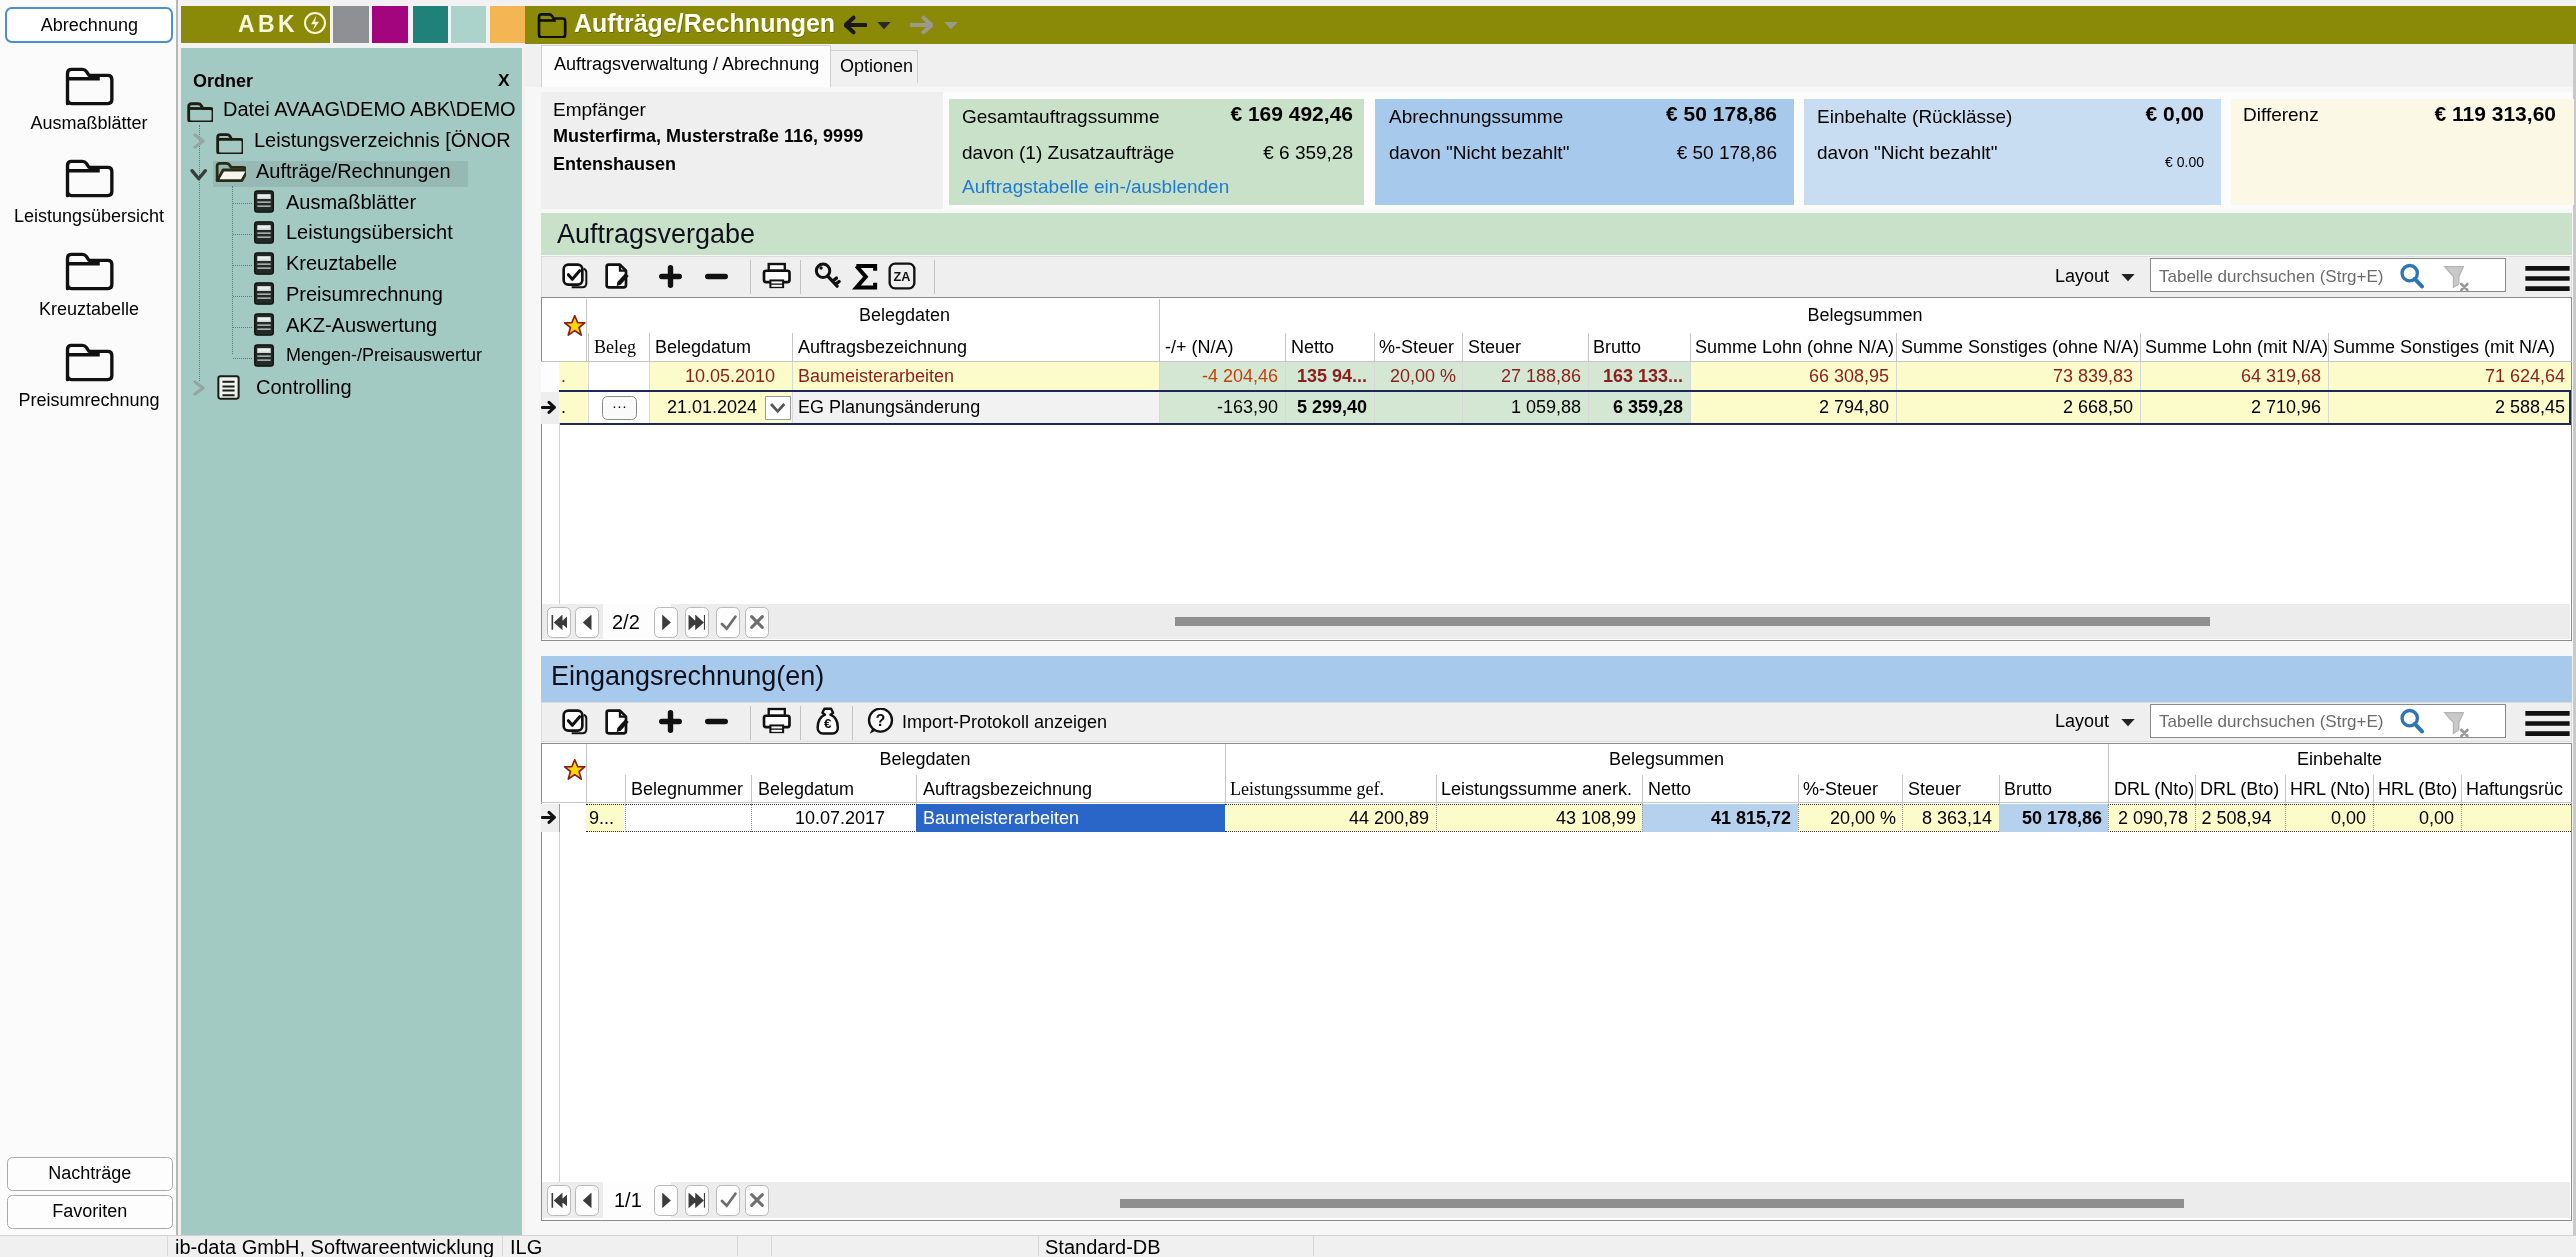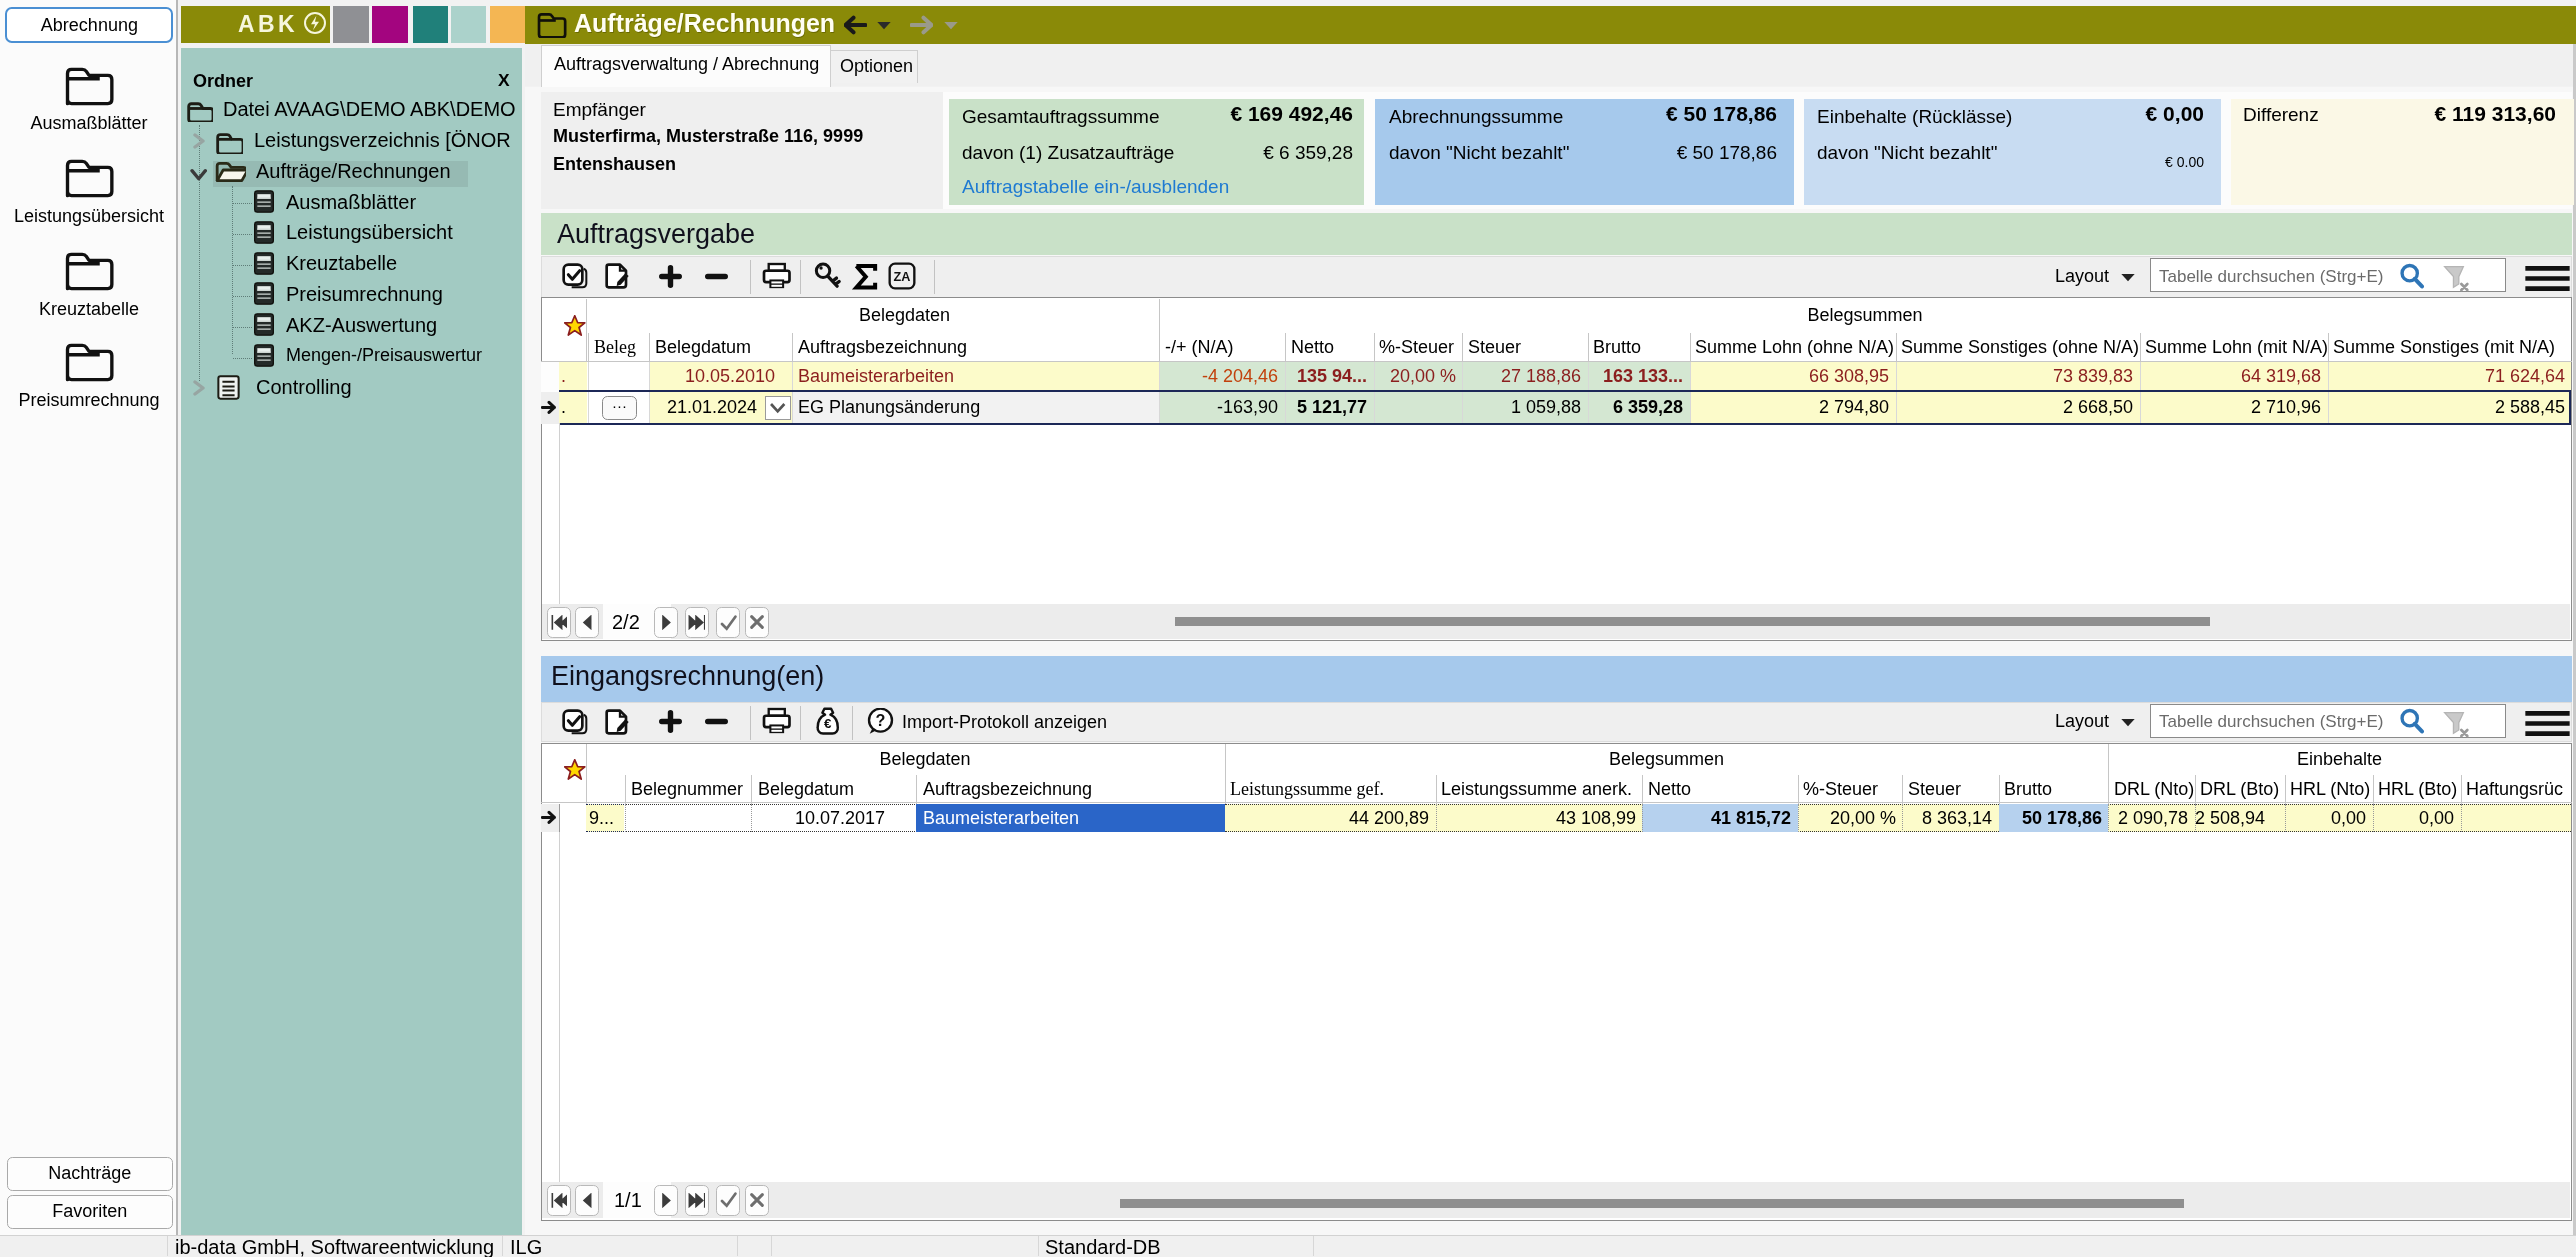--- a/index.html
+++ b/index.html
@@ -317,21 +317,21 @@
 <div style="left:1690px;top:392px;width:881px;height:32px;background:#fcfbca"></div>
 <div style="left:561px;top:397px;">.</div>
 <div style="left:602px;top:396px;width:35px;height:24px;background:#fafafa;border:1.3px solid #8a8a8a;border-radius:5.4px;line-height:19px;text-align:center;font-size:14.8px">···</div>
 <div style="left:649px;top:397px;width:108px;text-align:right;">21.01.2024</div>
 <div style="left:765px;top:396px;width:25.5px;height:24px;background:#fff;border:1.3px solid #9a9a9a"></div>
 <svg style="position:absolute;left:769px;top:402px;" width="17.4" height="12" viewBox="0 0 26 18">
     <path d="M3 3 L13 14 L23 3" fill="none" stroke="#555" stroke-width="4"></path>
   </svg>
 <div style="left:798px;top:397px;">EG Planungsänderung</div>
 <div style="left:1159px;top:397px;width:119px;text-align:right;">-163,90</div>
-<div style="left:1285px;top:397px;width:82px;text-align:right;font-weight:bold">5 121,77</div>
+<div style="left:1285px;top:397px;width:82px;text-align:right;font-weight:bold">5 299,40</div>
 <div style="left:1462px;top:397px;width:119px;text-align:right;">1 059,88</div>
 <div style="left:1588px;top:397px;width:95px;text-align:right;font-weight:bold">6 359,28</div>
 <div style="left:1690px;top:397px;width:199px;text-align:right;">2 794,80</div>
 <div style="left:1896px;top:397px;width:237px;text-align:right;">2 668,50</div>
 <div style="left:2140px;top:397px;width:181px;text-align:right;">2 710,96</div>
 <div style="left:2328px;top:397px;width:237px;text-align:right;">2 588,45</div>
 <div style="left:588px;top:392px;width:1.3px;height:32px;background:#d8d8d8"></div>
 <div style="left:649px;top:392px;width:1.3px;height:32px;background:#d8d8d8"></div>
 <div style="left:792px;top:392px;width:1.3px;height:32px;background:#d8d8d8"></div>
 <div style="left:1159px;top:392px;width:1.3px;height:32px;background:#d8d8d8"></div>
@@ -483,21 +483,21 @@
 <div style="left:1225px;top:804px;width:1346px;height:28px;background:#fcfbca;border-top:1.3px dotted #333;border-bottom:1.3px dotted #333"></div>
 <div style="left:1642px;top:804px;width:156px;height:28px;background:#b6d1ee"></div>
 <div style="left:1999px;top:804px;width:109px;height:28px;background:#b6d1ee"></div>
 <div style="left:1225px;top:808px;width:204px;text-align:right;">44 200,89</div>
 <div style="left:1436px;top:808px;width:200px;text-align:right;">43 108,99</div>
 <div style="left:1642px;top:808px;width:149px;text-align:right;font-weight:bold">41 815,72</div>
 <div style="left:1798px;top:808px;width:98px;text-align:right;">20,00 %</div>
 <div style="left:1902px;top:808px;width:90px;text-align:right;">8 363,14</div>
 <div style="left:1999px;top:808px;width:103px;text-align:right;font-weight:bold">50 178,86</div>
 <div style="left:2108px;top:808px;width:80px;text-align:right;">2 090,78</div>
-<div style="left:2195px;top:808px;width:83px;text-align:left;">2 508,94</div>
+<div style="left:2195px;top:808px;width:83px;text-align:center;">2 508,94</div>
 <div style="left:2285px;top:808px;width:81px;text-align:right;">0,00</div>
 <div style="left:2373px;top:808px;width:81px;text-align:right;">0,00</div>
 <div style="left:625px;top:804px;width:1.3px;height:28px;border-left:1.3px dotted #999;background:transparent;width:0"></div>
 <div style="left:751px;top:804px;width:1.3px;height:28px;border-left:1.3px dotted #999;background:transparent;width:0"></div>
 <div style="left:1436px;top:804px;width:1.3px;height:28px;border-left:1.3px dotted #999;background:transparent;width:0"></div>
 <div style="left:1642px;top:804px;width:1.3px;height:28px;border-left:1.3px dotted #999;background:transparent;width:0"></div>
 <div style="left:1798px;top:804px;width:1.3px;height:28px;border-left:1.3px dotted #999;background:transparent;width:0"></div>
 <div style="left:1902px;top:804px;width:1.3px;height:28px;border-left:1.3px dotted #999;background:transparent;width:0"></div>
 <div style="left:2108px;top:804px;width:1.3px;height:28px;border-left:1.3px dotted #999;background:transparent;width:0"></div>
 <div style="left:2195px;top:804px;width:1.3px;height:28px;border-left:1.3px dotted #999;background:transparent;width:0"></div>

